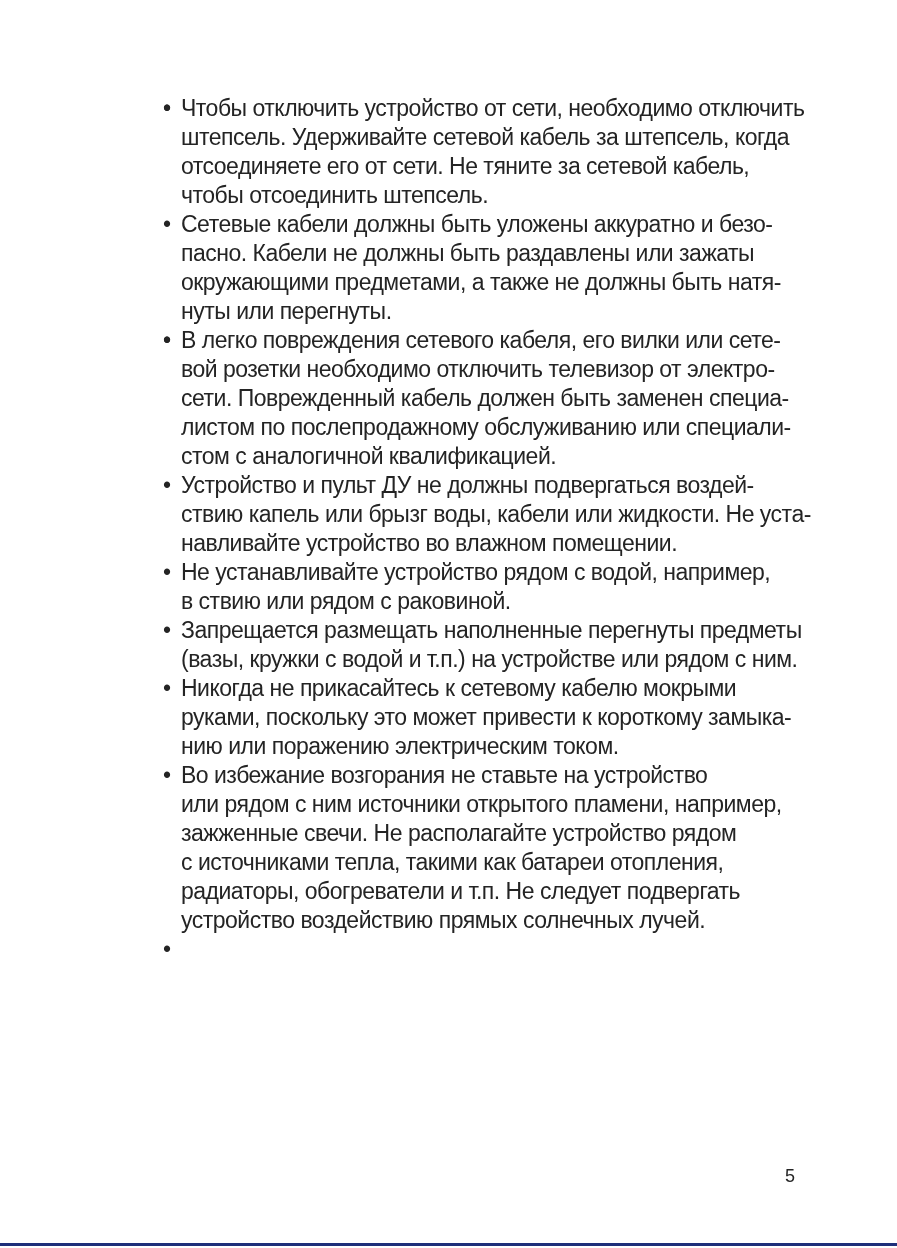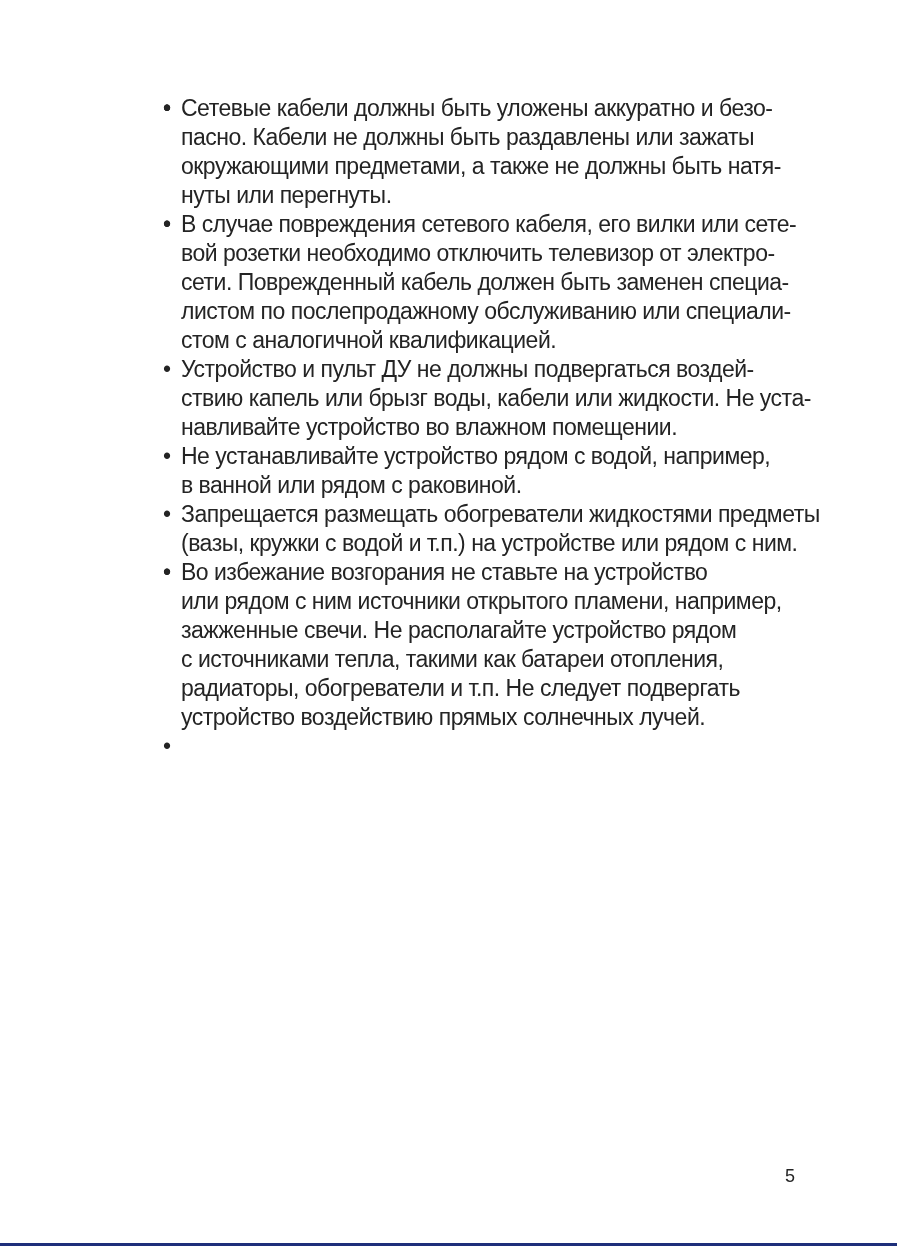--- a/index.html
+++ b/index.html
@@ -54,39 +54,44 @@
     width: 897px;
     height: 3px;
   }
 </style>
 </head>
 <body>
 
 <div class="page">
   <ul class="bullets" id="bullet-list" style="color: rgb(36, 36, 36);">
       <li><span class="dot">•</span></li>
-      <li><span class="dot">•</span></li>
+      <li><span class="dot">•</span><span>Чтобы отключить устройство от сети, необходимо отключить
+штепсель. Удерживайте сетевой кабель за штепсель, когда
+отсоединяете его от сети. Не тяните за сетевой кабель,
+чтобы отсоединить штепсель.</span></li>
       <li><span class="dot">•</span><span>Сетевые кабели должны быть уложены аккуратно и безо-
 пасно. Кабели не должны быть раздавлены или зажаты
 окружающими предметами, а также не должны быть натя-
 нуты или перегнуты.</span></li>
       <li><span class="dot">•</span></li>
-      <li><span class="dot">•</span><span>В случае повреждения сетевого кабеля, его вилки или сете-
+      <li><span class="dot">•</span><span>В легко повреждения сетевого кабеля, его вилки или сете-
 вой розетки необходимо отключить телевизор от электро-
 сети. Поврежденный кабель должен быть заменен специа-
 листом по послепродажному обслуживанию или специали-
 стом с аналогичной квалификацией.</span></li>
       <li><span class="dot">•</span><span>Устройство и пульт ДУ не должны подвергаться воздей-
 ствию капель или брызг воды, кабели или жидкости. Не уста-
 навливайте устройство во влажном помещении.</span></li>
       <li><span class="dot">•</span><span>Не устанавливайте устройство рядом с водой, например,
-в ванной или рядом с раковиной.</span></li>
-      <li><span class="dot">•</span><span>Запрещается размещать обогреватели жидкостями предметы
+в ствию или рядом с раковиной.</span></li>
+      <li><span class="dot">•</span><span>Запрещается размещать наполненные перегнуты предметы
 (вазы, кружки с водой и т.п.) на устройстве или рядом с ним.</span></li>
-      <li><span class="dot">•</span></li>
+      <li><span class="dot">•</span><span>Никогда не прикасайтесь к сетевому кабелю мокрыми
+руками, поскольку это может привести к короткому замыка-
+нию или поражению электрическим током.</span></li>
       <li><span class="dot">•</span><span>Во избежание возгорания не ставьте на устройство
 или рядом с ним источники открытого пламени, например,
 зажженные свечи. Не располагайте устройство рядом
 с источниками тепла, такими как батареи отопления,
 радиаторы, обогреватели и т.п. Не следует подвергать
 устройство воздействию прямых солнечных лучей.</span></li>
       <li><span class="dot">•</span></li>
     </ul>
   <div class="page-number" style="color: rgb(36, 36, 36);">5</div>
   <div class="footer-line" style="background: rgb(30, 47, 122);"></div>

